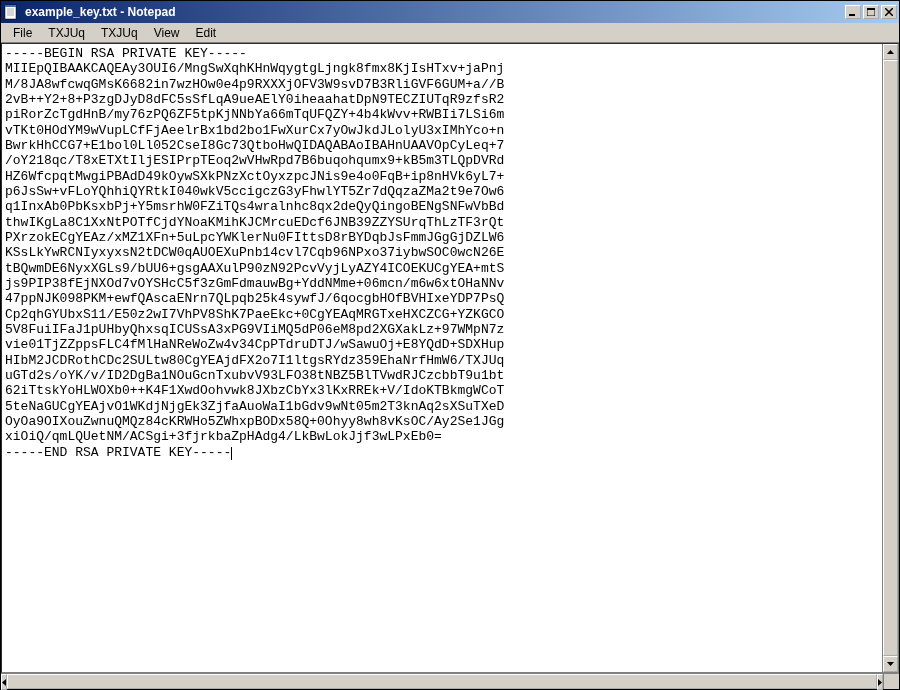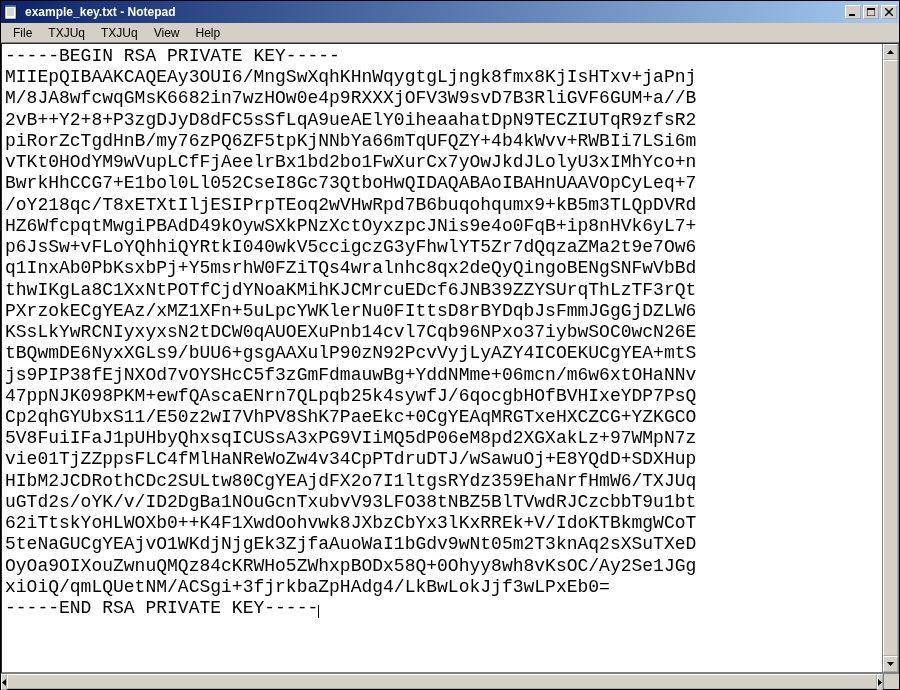--- a/index.html
+++ b/index.html
@@ -84,21 +84,21 @@
       display: flex;
       overflow: hidden;
       background: #fff;
       border: 1px inset #808080;
       margin: 0;
     }
     .editor {
       flex: 1;
       white-space: pre;
       font-family: "Lucida Console", "Courier New", monospace;
-      font-size: 18px;
+      font-size: 13px;
       line-height: 1.18;
       padding: 2px 3px;
       overflow: hidden;
       color: #000;
       letter-spacing: 0;
     }
     .caret {
       display: inline-block;
       width: 1px;
       height: 13px;
@@ -204,21 +204,21 @@
           </svg>
       </span>
     </span>
   </div>
 
   <div class="menubar">
     <span class="menu-item">File</span>
     <span class="menu-item">TXJUq</span>
     <span class="menu-item">TXJUq</span>
     <span class="menu-item">View</span>
-    <span class="menu-item">Help</span>
+    <span class="menu-item">Edit</span>
   </div>
 
   <div class="editor-wrap">
     <div class="editor"><span>-----BEGIN RSA PRIVATE KEY-----
 MIIEpQIBAAKCAQEAy3OUI6/MngSwXqhKHnWqygtgLjngk8fmx8KjIsHTxv+jaPnj
 M/8JA8wfcwqGMsK6682in7wzHOw0e4p9RXXXjOFV3W9svD7B3RliGVF6GUM+a//B
 2vB++Y2+8+P3zgDJyD8dFC5sSfLqA9ueAElY0iheaahatDpN9TECZIUTqR9zfsR2
 piRorZcTgdHnB/my76zPQ6ZF5tpKjNNbYa66mTqUFQZY+4b4kWvv+RWBIi7LSi6m
 vTKt0HOdYM9wVupLCfFjAeelrBx1bd2bo1FwXurCx7yOwJkdJLolyU3xIMhYco+n
 BwrkHhCCG7+E1bol0Ll052CseI8Gc73QtboHwQIDAQABAoIBAHnUAAVOpCyLeq+7

